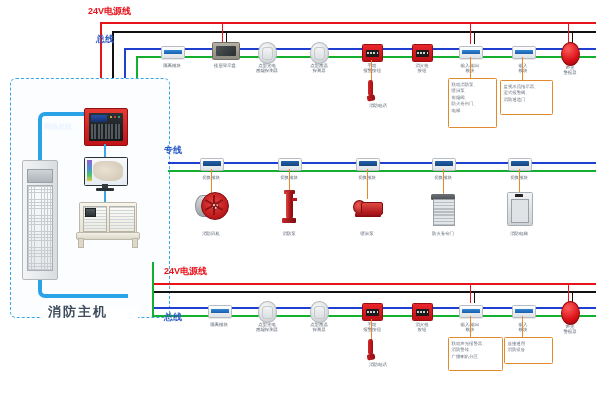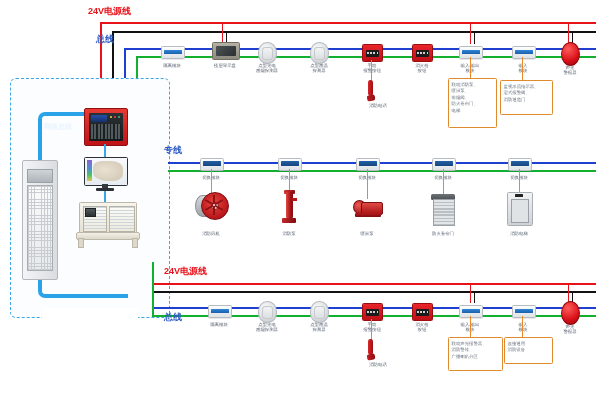--- a/index.html
+++ b/index.html
@@ -263,20 +263,21 @@
 防火卷帘门、
 电梯</div>
 
   <div class="wire w-orange abs" style="left:522px;top:57px;width:1.2px;height:24px;"></div>
   <div class="note" style="left:500px;top:80px;width:46px;height:28px;">监视水流指示器、
 湿式报警阀、
 消防通道门</div>
 
   <div class="dashbox" style="left:10px;top:78px;width:158px;height:238px;"></div>
   <div class="dash-mask" style="left:42px;top:308px;width:96px;height:16px;"></div>
+  <div class="lbl-host" style="left:48px;top:303px;">消防主机</div>
 
   <div class="netbus" style="left:38px;top:112px;width:86px;height:178px;"></div>
   <div class="lbl-net" style="left:44px;top:122px;">网络总线</div>
 
   <div class="rack" style="left:22px;top:160px;">
     <div class="scr"></div>
       <div class="grid"></div>
   </div>
 
   <div class="fap" style="left:84px;top:108px;">

